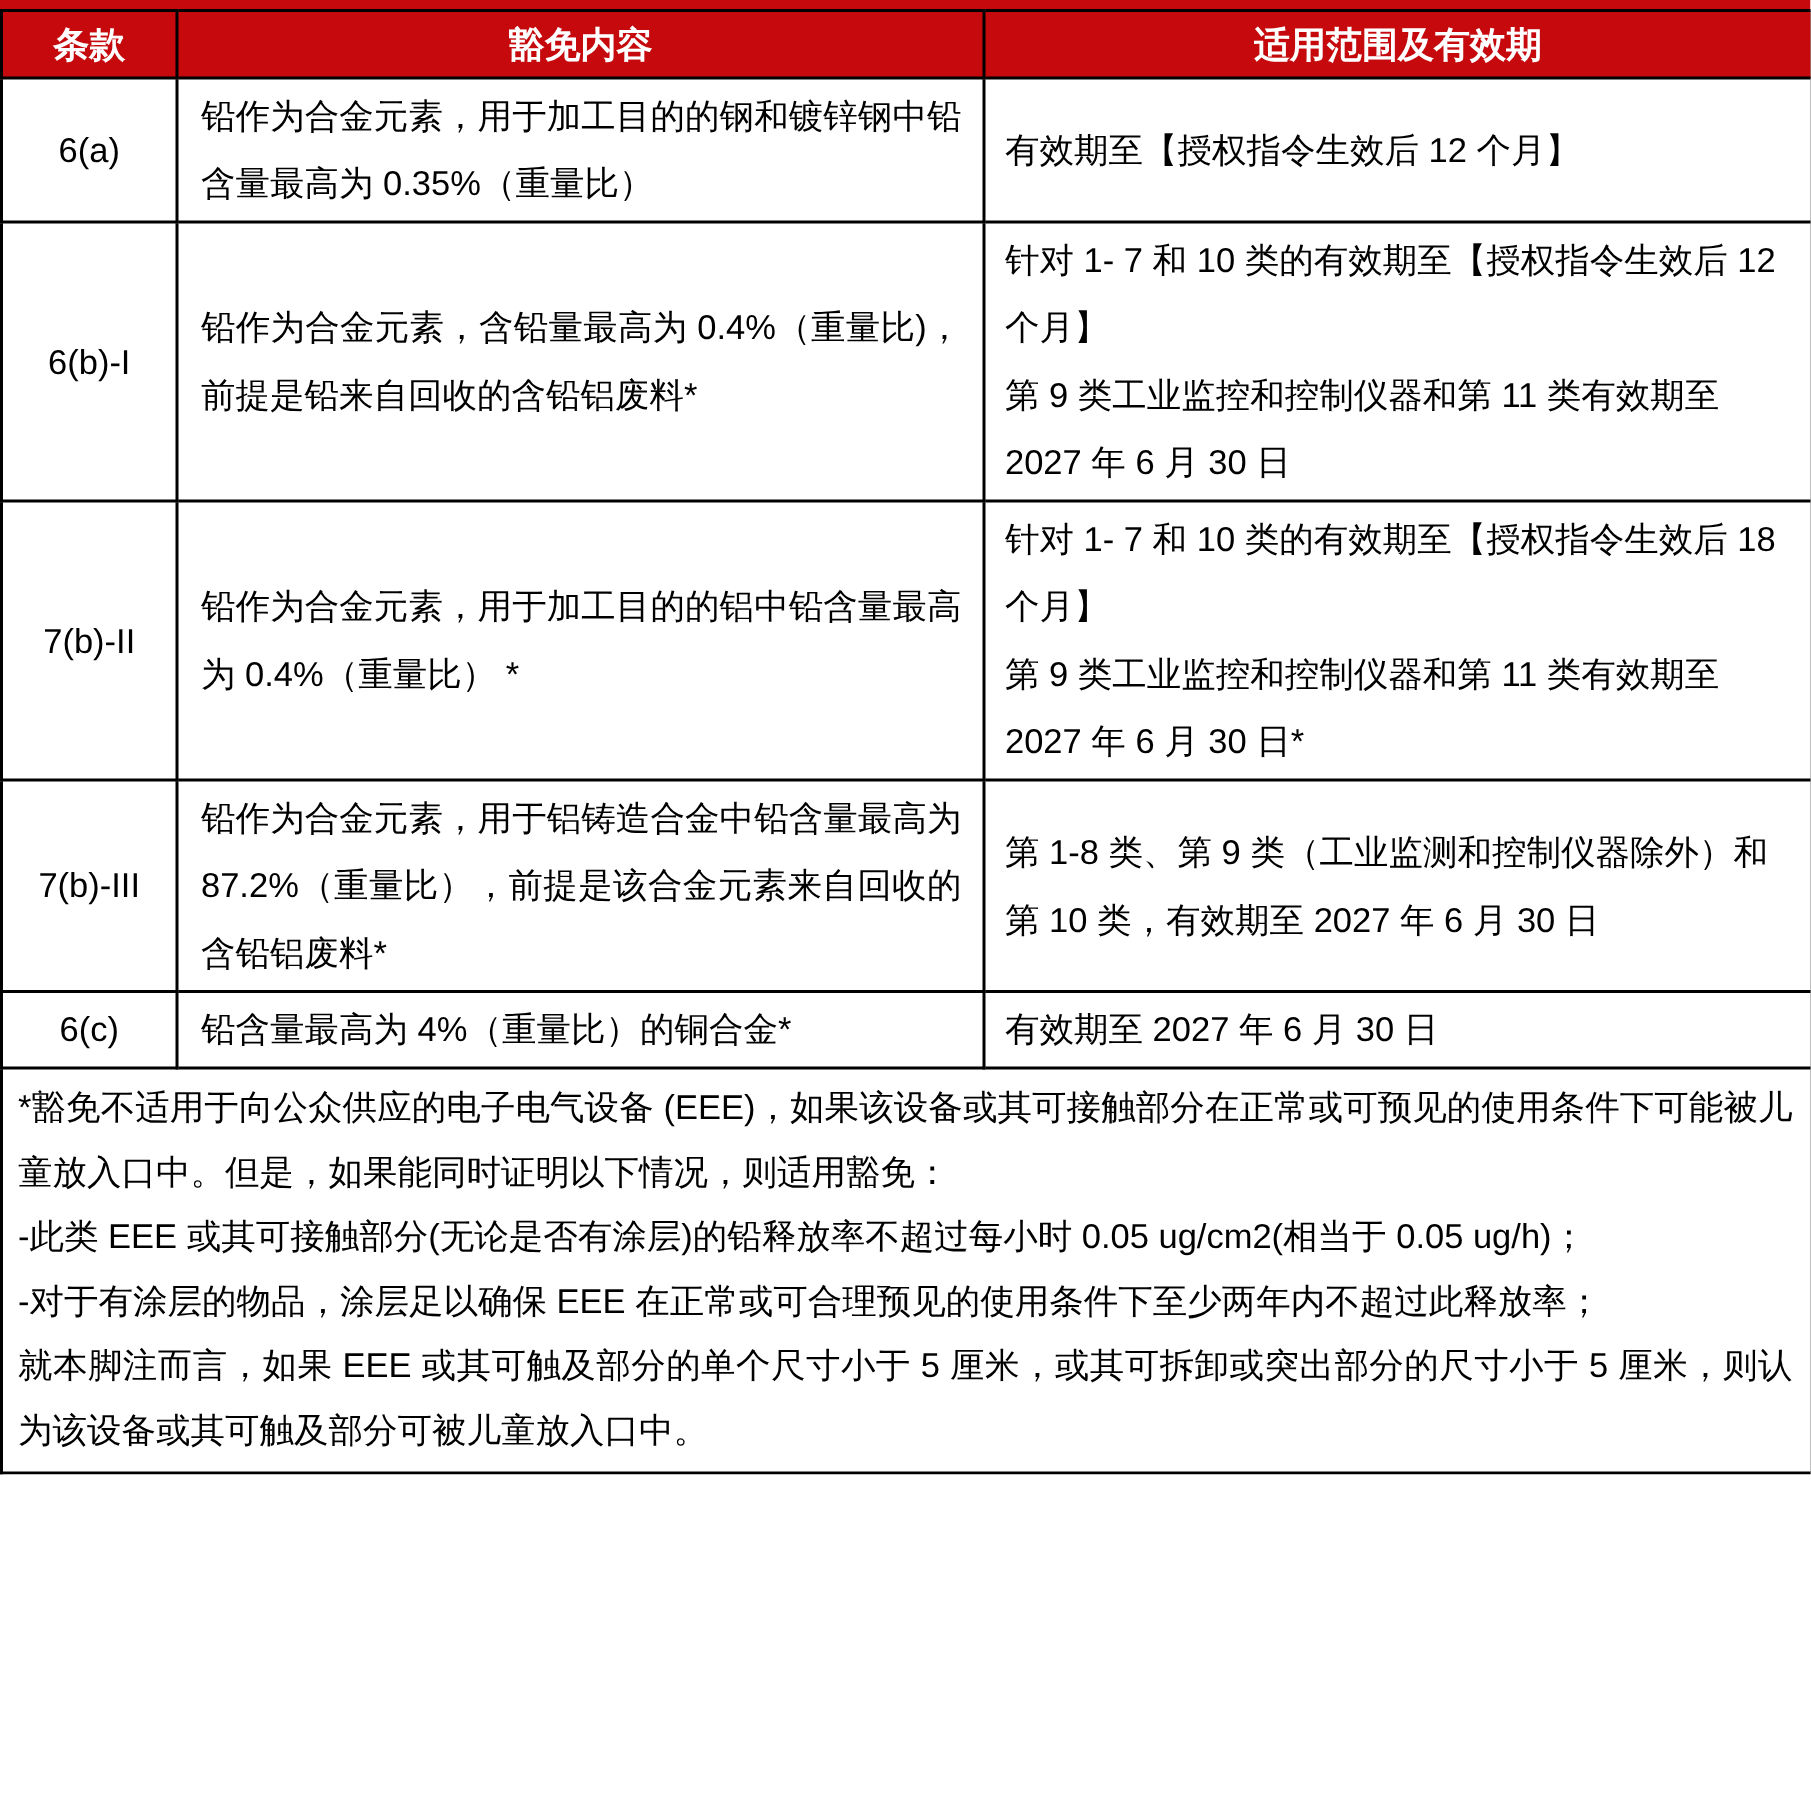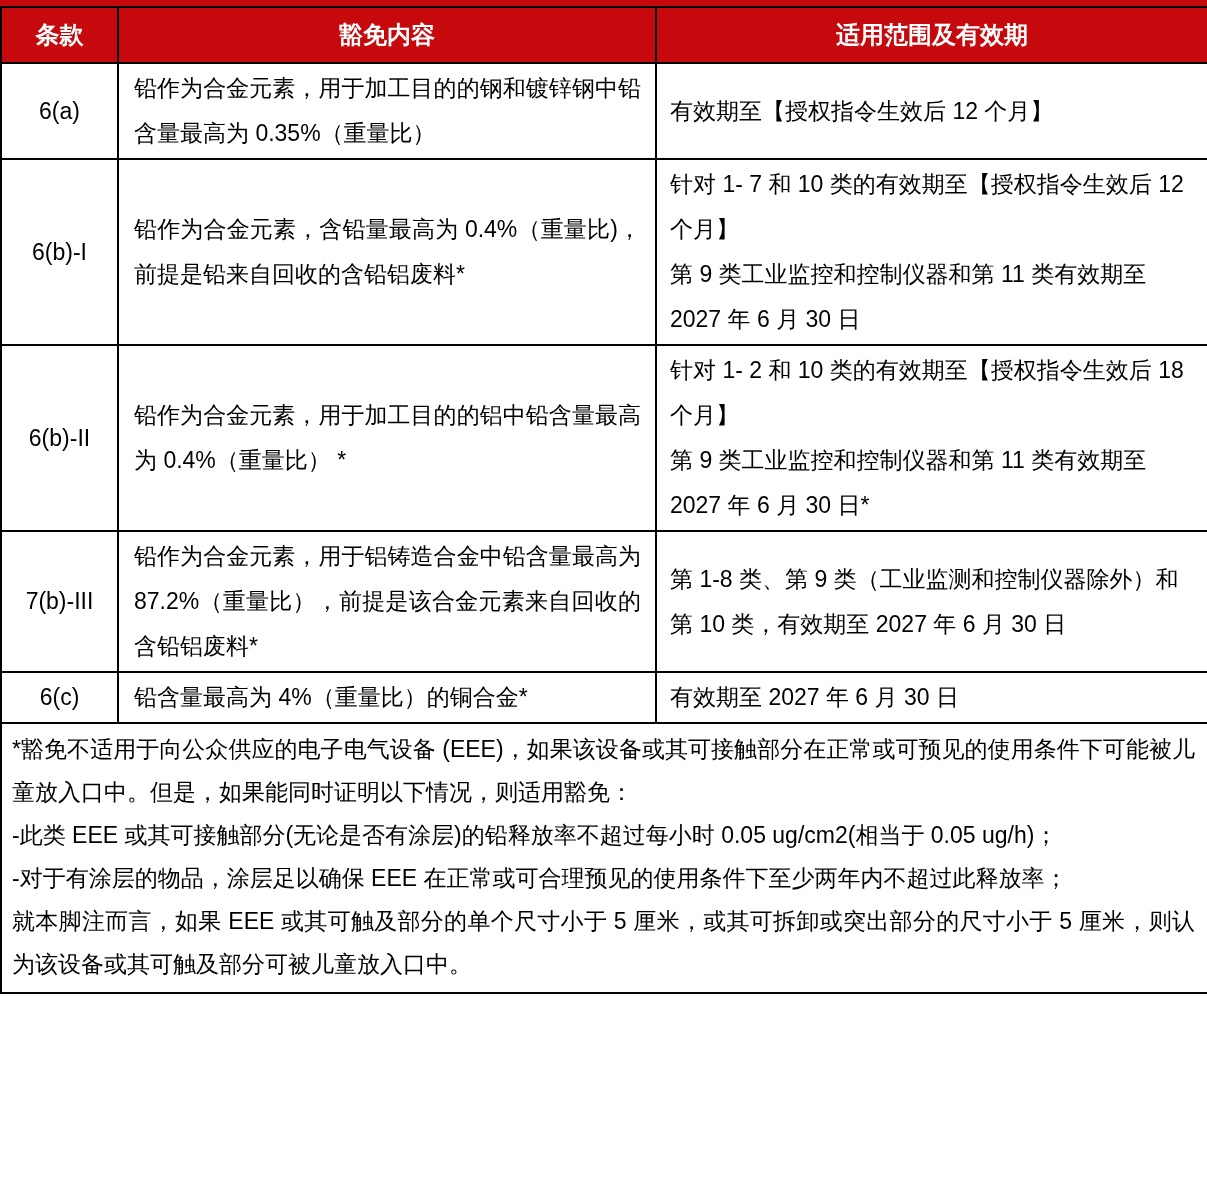--- a/index.html
+++ b/index.html
@@ -34,21 +34,21 @@
   }
   table.exemption th,
   table.exemption td {
     border: 2px solid var(--border);
   }
   thead th {
     background: var(--accent);
     color: var(--header-text);
     font-weight: bold;
     font-size: 24px;
-    height: 56px;
+    height: 45px;
     text-align: center;
     padding: 0 4px;
   }
   tbody td {
     font-size: 23px;
     line-height: 45px;
     vertical-align: middle;
     background: var(--background);
   }
   td.clause {
@@ -101,24 +101,24 @@
   </tr>
         <tr>
     <td class="clause">6(b)-I</td>
     <td class="content">铅作为合金元素，含铅量最高为 0.4%（重量比)，前提是铅来自回收的含铅铝废料*</td>
     <td class="validity">
             <p>针对 1- 7 和 10 类的有效期至【授权指令生效后 12 个月】</p>
             <p>第 9 类工业监控和控制仪器和第 11 类有效期至 2027 年 6 月 30 日</p>
           </td>
   </tr>
         <tr>
-    <td class="clause">6(b)-II</td>
+    <td class="clause">7(b)-II</td>
     <td class="content">铅作为合金元素，用于加工目的的铝中铅含量最高为 0.4%（重量比） *</td>
     <td class="validity">
-            <p>针对 1- 2 和 10 类的有效期至【授权指令生效后 18 个月】</p>
+            <p>针对 1- 7 和 10 类的有效期至【授权指令生效后 18 个月】</p>
             <p>第 9 类工业监控和控制仪器和第 11 类有效期至 2027 年 6 月 30 日*</p>
           </td>
   </tr>
         <tr>
     <td class="clause">7(b)-III</td>
     <td class="content">铅作为合金元素，用于铝铸造合金中铅含量最高为 87.2%（重量比），前提是该合金元素来自回收的含铅铝废料*</td>
     <td class="validity">
             <p>第 1-8 类、第 9 类（工业监测和控制仪器除外）和第 10 类，有效期至 2027 年 6 月 30 日</p>
           </td>
   </tr>

